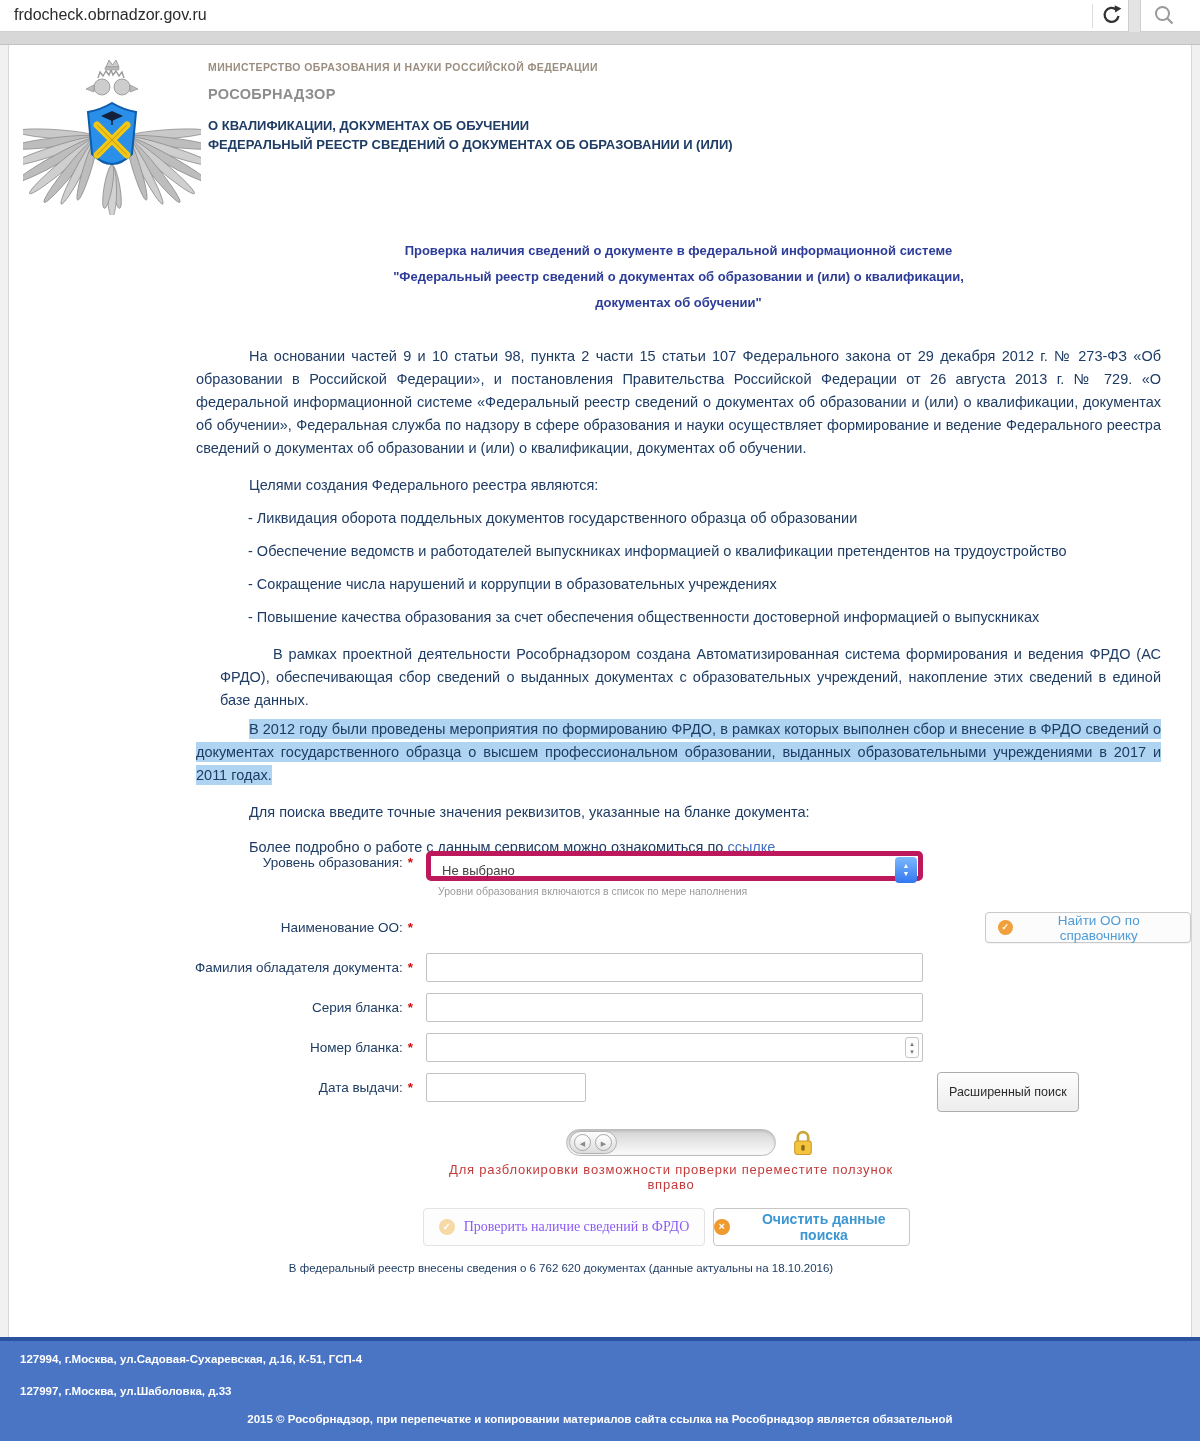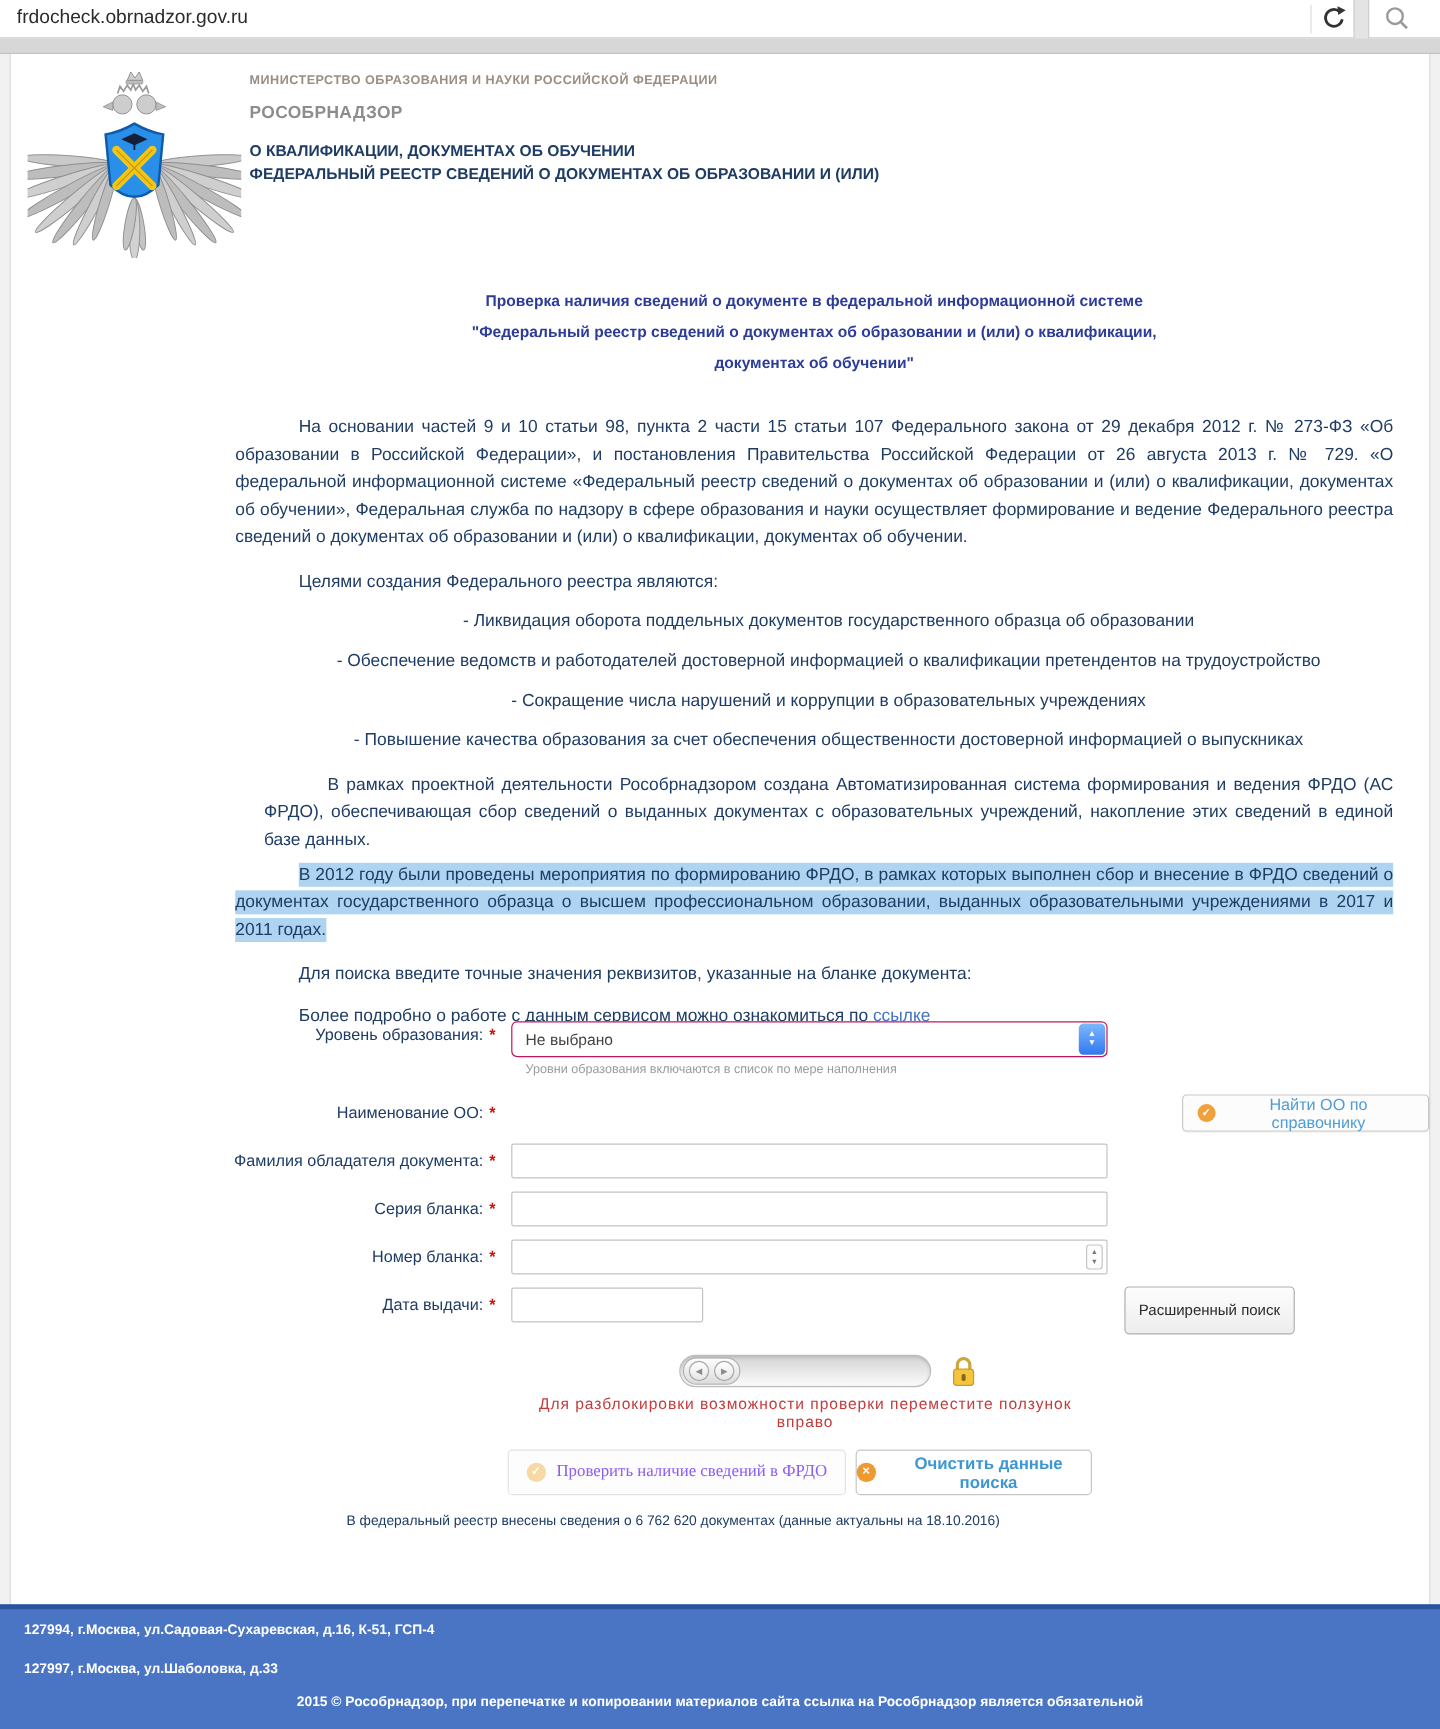--- a/index.html
+++ b/index.html
@@ -21,33 +21,33 @@
   .ministry { font-size:10.5px; font-weight:bold; color:#9b8e80; letter-spacing:0.4px; }
   .service { margin-top:12px; font-family:"Liberation Serif", serif; font-size:21.5px; font-weight:bold; color:#14142b; line-height:26px; letter-spacing:0.2px; }
   .shortname { margin-top:13px; font-size:14.5px; font-weight:bold; color:#8d8d8d; letter-spacing:0.3px; }
   .registry-sub { margin-top:14px; font-size:13px; font-weight:bold; color:#1e3c64; line-height:19px; }
 
   
   .main-title { position:absolute; left:187px; top:193px; width:965px; text-align:center; font-size:13px; font-weight:bold; color:#2c3c98; line-height:26px; }
   .article { position:absolute; left:187px; top:300px; width:965px; font-size:14.5px; color:#1e3c64; line-height:23px; }
   .article p.block { text-align:justify; text-indent:53px; margin-bottom:14px; }
   .article p.goals-intro { text-indent:53px; margin-bottom:10px; }
-  .article p.goal { margin-left:24px; margin-bottom:10px;text-align:center; }
+  .article p.goal { margin-left:52px; margin-bottom:10px; }
   .article p.goal.last { margin-bottom:14px; }
   .article p.frdo { text-align:justify; text-indent:53px; margin-bottom:6px;margin-left:24px; }
   .article p.hl { text-align:justify; text-indent:53px; margin-bottom:14px; }
   .article p.hl .selection { background:#aed4f1; padding:2px 0; box-decoration-break:clone; -webkit-box-decoration-break:clone; }
   .article p.hint-line { text-indent:53px; margin-bottom:12px; }
   .article a.doc-link { color:#4472c4; text-decoration:underline; cursor:pointer; }
 
   
   .form-label { position:absolute; left:0; width:404px; text-align:right; font-size:13.5px; color:#1e3c64; }
   .form-label .req { color:#cc1111; font-weight:bold; margin-left:5px; }
   .text-input { position:absolute; left:417px; width:497px; height:29px; border:1px solid #c3c3c3; border-radius:2px; background:#fff; font-size:14px; color:#333; padding:0 8px; font-family:"Liberation Sans", sans-serif; }
-  .select-box { position:absolute; left:417px; top:806px; width:497px; height:30px; border:1px solid #be185d; border-radius:5px; background:#fff; cursor:pointer; }
+  .select-box { position:absolute; left:417px; top:806px; width:497px; height:30px; border:5px solid #be185d; border-radius:5px; background:#fff; cursor:pointer; }
   .select-box .sel-text { position:absolute; left:11px; top:7px; font-size:13px; color:#444; }
   .select-box .stepper { position:absolute; right:1px; top:1px; width:22px; height:26px; border-radius:4px; background:linear-gradient(#7db8fc,#3178ef); display:flex; flex-direction:column; align-items:center; justify-content:center; }
   .select-box .stepper span { color:#fff; font-size:7px; line-height:8px; }
   .helper { position:absolute; left:429px; top:840px; font-size:10.5px; color:#9b9b9b; }
   .spin-box { position:absolute; right:4px; top:4px; width:14px; height:21px; border:1px solid #c5c5c5; border-radius:3px; background:#fdfdfd; display:flex; flex-direction:column; align-items:center; justify-content:center; cursor:pointer; }
   .spin-box span { font-size:7px; line-height:8px; color:#777; }
   .num-wrap { position:absolute; left:417px; top:988px; width:497px; height:29px; }
   .num-wrap input { position:absolute; left:0; top:0; width:497px; height:29px; border:1px solid #c3c3c3; border-radius:2px; background:#fff; font-size:14px; color:#333; padding:0 24px 0 8px; font-family:"Liberation Sans", sans-serif; }
 
   .btn { border-radius:4px; cursor:pointer; font-family:"Liberation Sans", sans-serif; display:flex; align-items:center; justify-content:center; }
@@ -206,21 +206,21 @@
     <div class="main-title">
       <div>Проверка наличия сведений о документе в федеральной информационной системе</div>
       <div>"Федеральный реестр сведений о документах об образовании и (или) о квалификации,</div>
       <div>документах об обучении"</div>
     </div>
 
     <div class="article">
       <p class="block">На основании частей 9 и 10 статьи 98, пункта 2 части 15 статьи 107 Федерального закона от 29 декабря 2012 г. № 273-ФЗ «Об образовании в Российской Федерации», и постановления Правительства Российской Федерации от 26 августа 2013 г. № 729. «О федеральной информационной системе «Федеральный реестр сведений о документах об образовании и (или) о квалификации, документах об обучении», Федеральная служба по надзору в сфере образования и науки осуществляет формирование и ведение Федерального реестра сведений о документах об образовании и (или) о квалификации, документах об обучении.</p>
       <p class="goals-intro">Целями создания Федерального реестра являются:</p>
       <p class="goal">- Ликвидация оборота поддельных документов государственного образца об образовании</p>
-      <p class="goal">- Обеспечение ведомств и работодателей достоверной информацией о квалификации претендентов на трудоустройство</p>
+      <p class="goal">- Обеспечение ведомств и работодателей выпускниках информацией о квалификации претендентов на трудоустройство</p>
       <p class="goal">- Сокращение числа нарушений и коррупции в образовательных учреждениях</p>
       <p class="goal last">- Повышение качества образования за счет обеспечения общественности достоверной информацией о выпускниках</p>
       <p class="frdo">В рамках проектной деятельности Рособрнадзором создана Автоматизированная система формирования и ведения ФРДО (АС ФРДО), обеспечивающая сбор сведений о выданных документах с образовательных учреждений, накопление этих сведений в единой базе данных.</p>
       <p class="hl"><span class="selection">В 2012 году были проведены мероприятия по формированию ФРДО, в рамках которых выполнен сбор и внесение в ФРДО сведений о документах государственного образца о высшем профессиональном образовании, выданных образовательными учреждениями в 2017 и 2011 годах.</span></p>
       <p class="hint-line">Для поиска введите точные значения реквизитов, указанные на бланке документа:</p>
       <p class="hint-line"><span>Более подробно о работе с данным сервисом можно ознакомиться по</span> <a class="doc-link">ссылке</a></p>
     </div>
 
     <div class="form-label" style="top:810px;"><span>Уровень образования:</span><span class="req">*</span></div>
     <div class="select-box">

